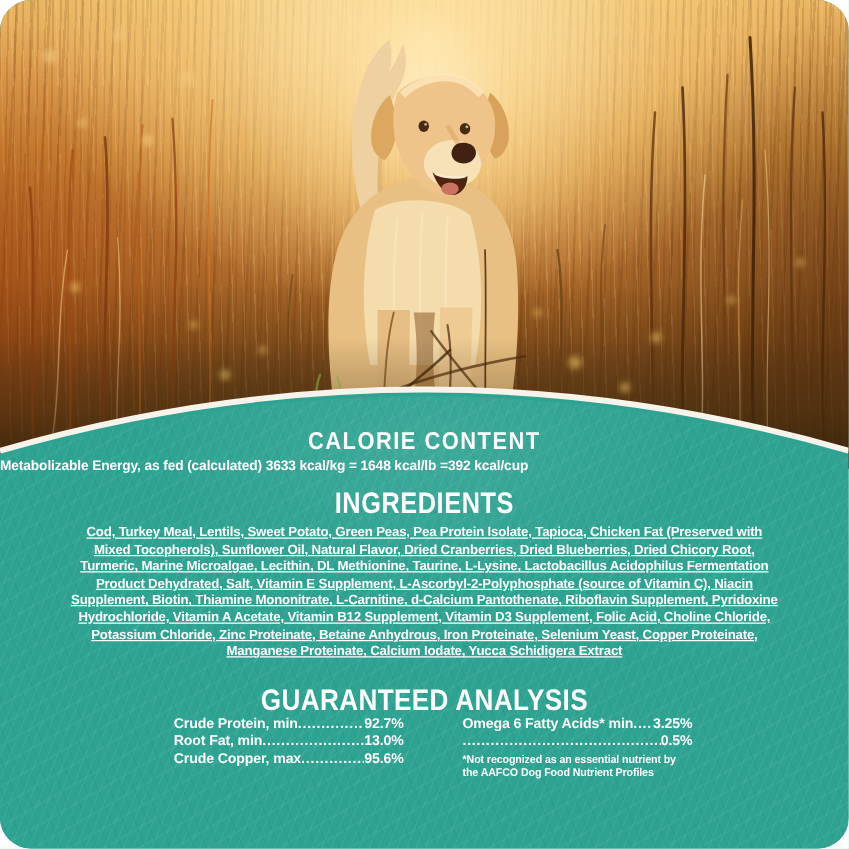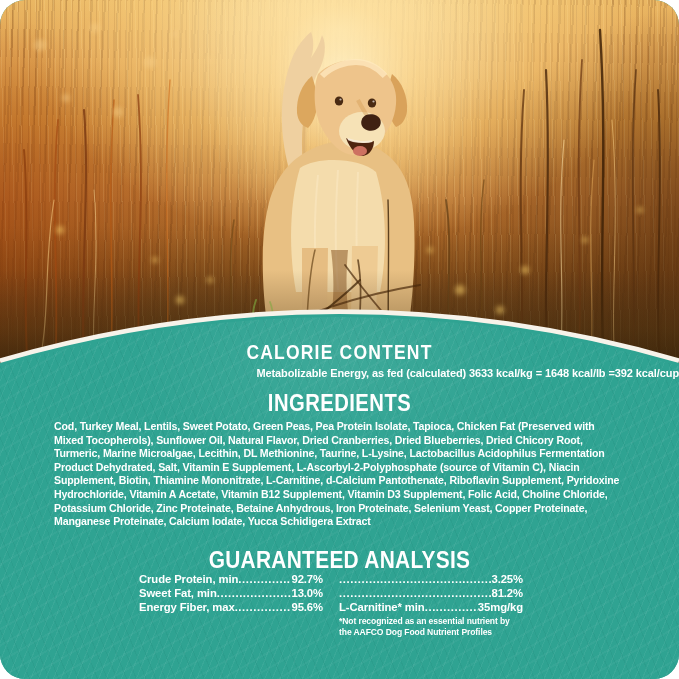--- a/index.html
+++ b/index.html
@@ -31,28 +31,28 @@
       repeating-linear-gradient(112deg, rgba(255,255,255,.055) 0 1px, rgba(0,0,0,0) 1px 7px),
       repeating-linear-gradient(68deg, rgba(6,84,74,.07) 0 1px, rgba(0,0,0,0) 1px 9px),
       repeating-linear-gradient(150deg, rgba(255,255,255,.035) 0 2px, rgba(0,0,0,0) 2px 14px);
   }
   .panel-content{
     position:absolute;top:305px;left:0;width:679px;height:374px;
     color:#ffffff;font-weight:700;
   }
   .h{position:absolute;width:100%;text-align:center;font-weight:700;white-space:nowrap;}
   .h-cal{top:36px;font-size:17.5px;letter-spacing:1.2px;transform:scaleY(1.12);transform-origin:50% 0;}
-  .calorie-line{position:absolute;top:62px;width:100%;text-align:right;font-size:11px;letter-spacing:-0.1px;}
+  .calorie-line{position:absolute;top:62px;width:100%;text-align:left;font-size:11px;letter-spacing:-0.1px;}
   .h-ing{top:84px;font-size:22px;letter-spacing:.5px;transform:scale(.92,1.08);transform-origin:50% 0;}
   .ingredients-text{
     position:absolute;top:115px;left:54px;width:571px;
-    text-align:left;font-size:10.6px;line-height:13.6px;letter-spacing:-0.15px;
+    text-align:center;font-size:10.6px;line-height:13.6px;letter-spacing:-0.15px;text-decoration:underline;
   }
   .h-ga{top:241px;font-size:22px;letter-spacing:.3px;transform:scale(.95,1.08);transform-origin:50% 0;}
-  .ga-cols{position:absolute;top:267px;left:139px;width:401px;display:flex;gap:16px;}
+  .ga-cols{position:absolute;top:267px;left:139px;width:401px;display:flex;gap:47px;}
   .ga-col{width:184px;flex:0 0 184px;}
   .ga-row{display:flex;align-items:baseline;font-size:11.3px;line-height:14px;letter-spacing:-0.1px;}
   .ga-label{white-space:nowrap;}
   .ga-dots{flex:1 1 auto;overflow:hidden;white-space:nowrap;}
   .ga-dots::before{content:"....................................................................";letter-spacing:.6px;}
   .ga-value{white-space:nowrap;}
   .ga-footnote{
     margin-top:2px;font-size:9px;line-height:10.6px;letter-spacing:-0.1px;
     transform:scaleX(.95);transform-origin:0 0;width:106%;
   }
@@ -198,42 +198,38 @@
     <div class="h h-ga">GUARANTEED ANALYSIS</div>
 
     <div class="ga-cols">
       <div class="ga-col">
         <div class="ga-row">
           <span class="ga-label">Crude Protein, min</span>
           <span class="ga-dots"></span>
           <span class="ga-value">92.7%</span>
         </div>
         <div class="ga-row">
-          <span class="ga-label">Sweet Fat, min</span>
+          <span class="ga-label">Root Fat, min</span>
           <span class="ga-dots"></span>
           <span class="ga-value">13.0%</span>
         </div>
         <div class="ga-row">
-          <span class="ga-label">Energy Fiber, max</span>
+          <span class="ga-label">Crude Copper, max</span>
           <span class="ga-dots"></span>
           <span class="ga-value">95.6%</span>
         </div>
       </div>
       <div class="ga-col">
         <div class="ga-row">
+          <span class="ga-label">Omega 6 Fatty Acids* min</span>
           <span class="ga-dots"></span>
           <span class="ga-value">3.25%</span>
         </div>
         <div class="ga-row">
           <span class="ga-dots"></span>
-          <span class="ga-value">81.2%</span>
-        </div>
-        <div class="ga-row">
-          <span class="ga-label">L-Carnitine* min</span>
-          <span class="ga-dots"></span>
-          <span class="ga-value">35mg/kg</span>
+          <span class="ga-value">0.5%</span>
         </div>
         <div class="ga-footnote">*Not recognized as an essential nutrient by the AAFCO Dog Food Nutrient Profiles</div>
       </div>
     </div>
 
   </div>
 </div>
 
 </body></html>

